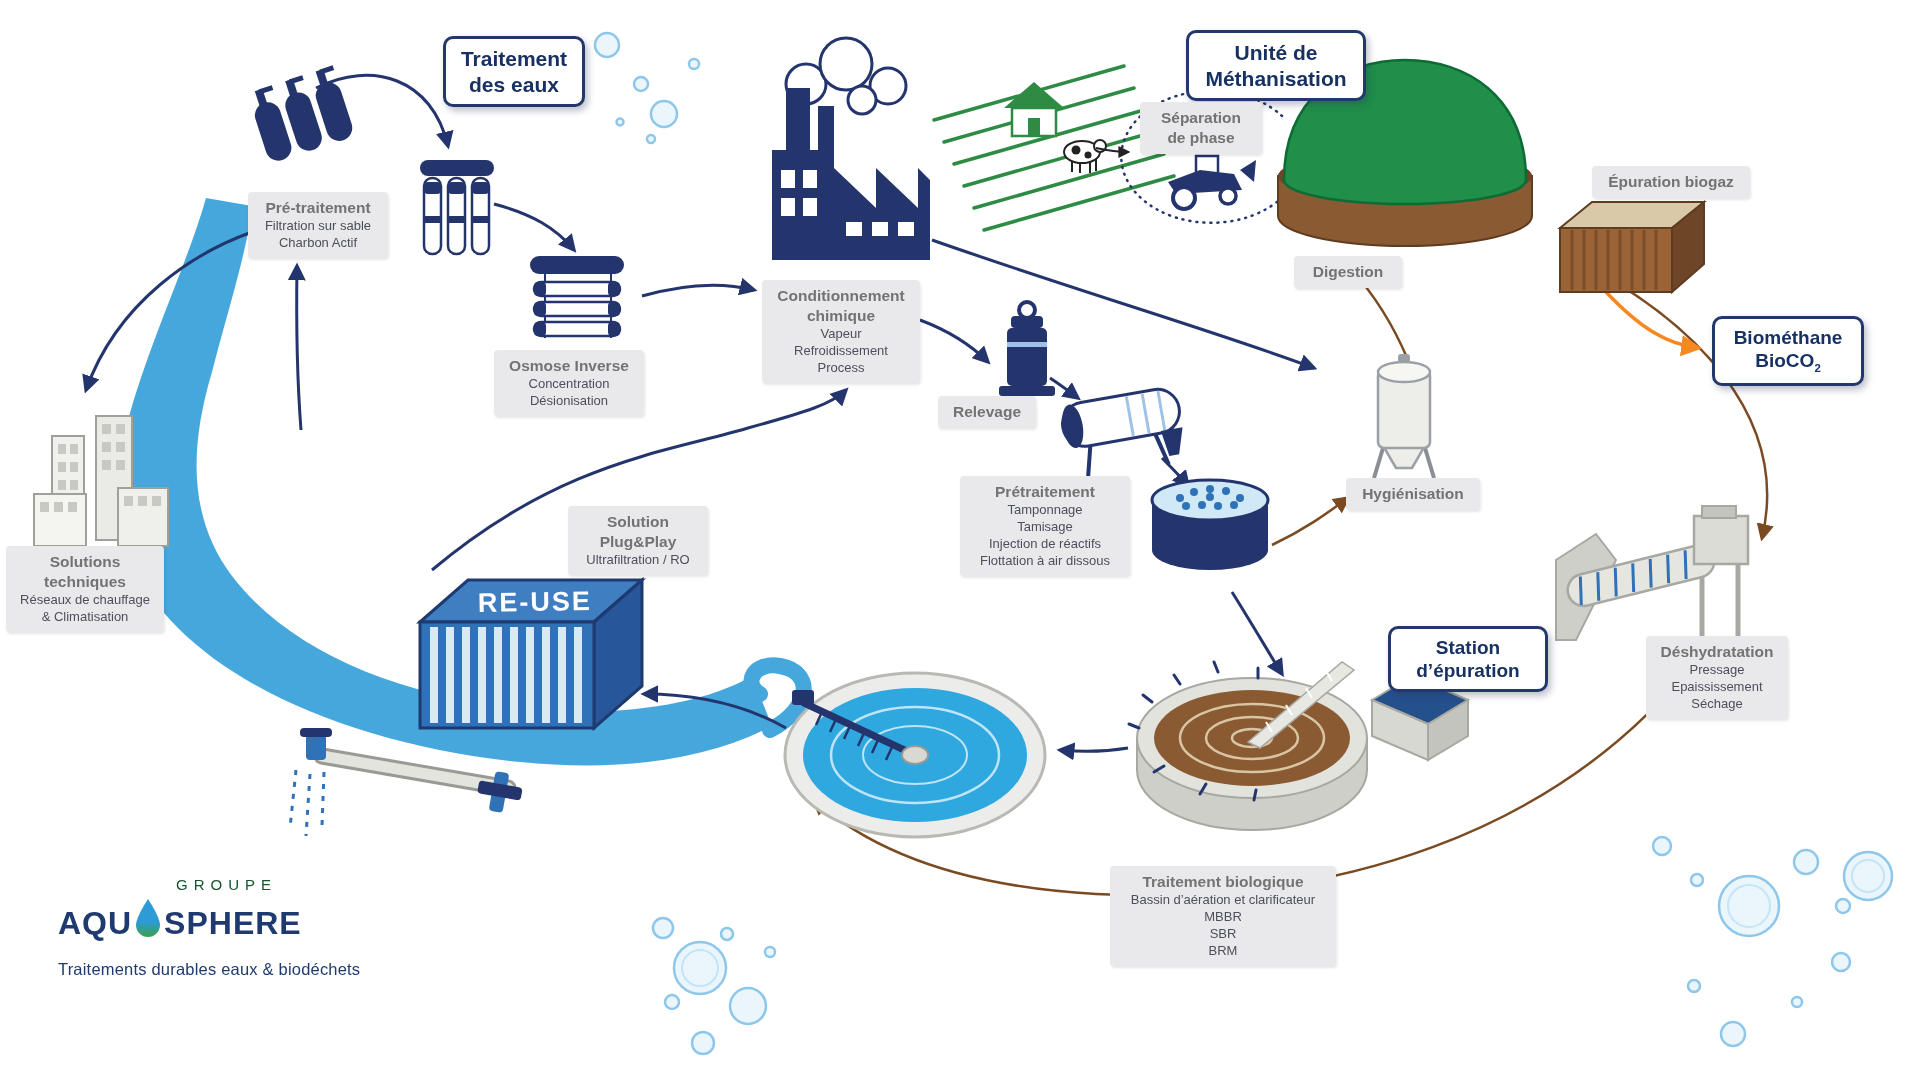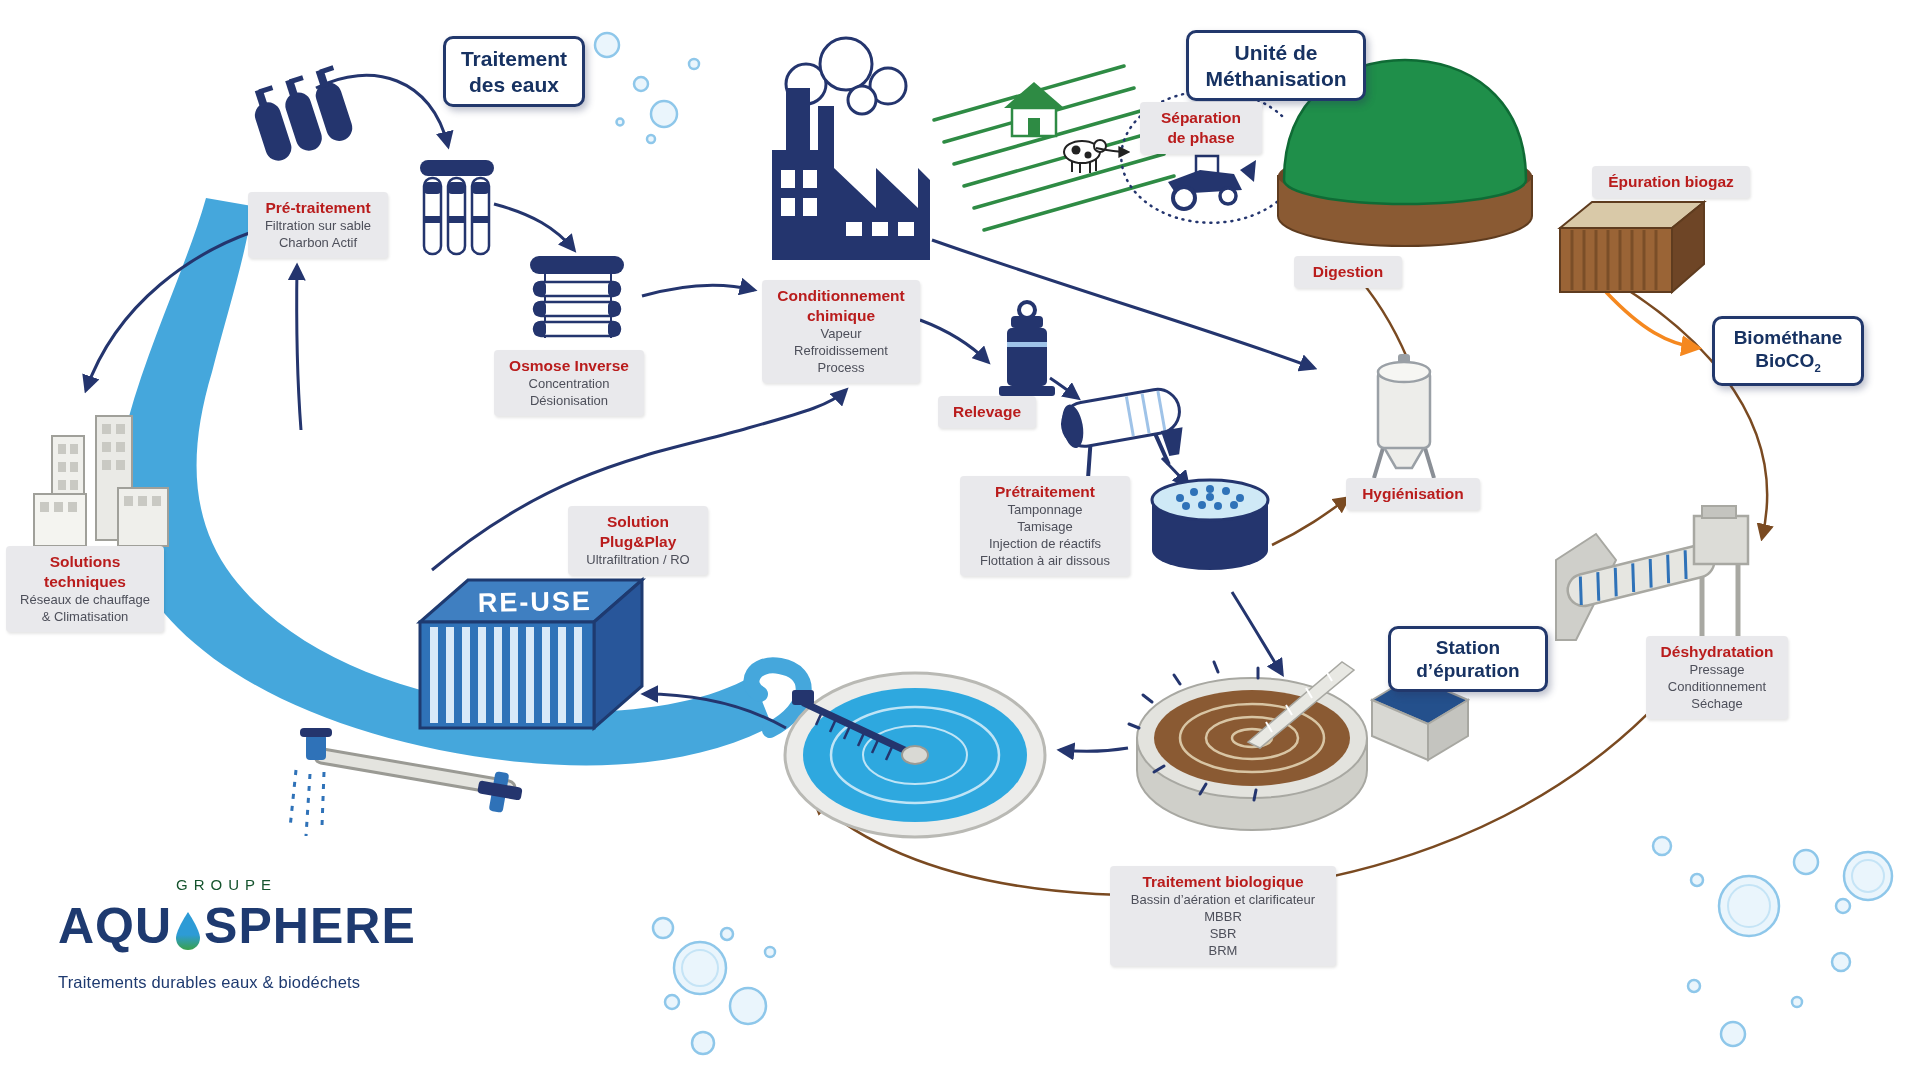--- a/index.html
+++ b/index.html
@@ -8,27 +8,27 @@
           font-family:"Liberation Sans",sans-serif}
   .art{position:absolute;left:0;top:0}
 
   .tbox{position:absolute;background:#fff;border:3px solid #22386c;border-radius:10px;
         box-shadow:3px 4px 7px rgba(40,50,90,.30);color:#173262;font-weight:bold;
         font-size:21px;line-height:1.22;text-align:center;padding:7px 10px}
   .tbox.small{font-size:19px}
 
   .card{position:absolute;background:#e9e9ec;border-radius:4px;text-align:center;
         padding:6px 8px;line-height:1.3;box-shadow:1px 2px 3px rgba(0,0,0,.10)}
-  .card .t{color:#b91c1c;font-weight:bold;font-size:15.5px}
+  .card .t{color:#737373;font-weight:bold;font-size:15.5px}
   .card .l{color:#4d4f5a;font-size:13px}
   sub{font-size:.6em}
 
   .logo{position:absolute;color:#1e3a70}
   .logo-groupe{color:#14532d;font-size:15px;letter-spacing:6px;padding-left:118px;margin-bottom:4px}
-  .logo-name{display:flex;align-items:flex-end;font-size:50px;font-weight:bold;
+  .logo-name{display:flex;align-items:flex-end;font-size:32px;font-weight:bold;
              letter-spacing:1px;color:#1e3a70}
   .logo-name .drop{margin:0 1px 3px 1px}
   .logo-tagline{font-size:16.5px;margin-top:18px;letter-spacing:.2px}
 </style>
 </head>
 <body>
 
 <div class="canvas">
 
 <svg class="art" viewBox="0 0 1920 1067" width="1920" height="1067">
@@ -475,21 +475,21 @@
 <div class="card" style="left:1110px;top:866px;width:226px">
   <div class="t">Traitement biologique</div>
   <div class="l">Bassin d’aération et clarificateur</div>
   <div class="l">MBBR</div>
   <div class="l">SBR</div>
   <div class="l">BRM</div>
 </div>
 <div class="card" style="left:1646px;top:636px;width:142px">
   <div class="t">Déshydratation</div>
   <div class="l">Pressage</div>
-  <div class="l">Conditionnement</div>
+  <div class="l">Epaississement</div>
   <div class="l">Séchage</div>
 </div>
 
 <div class="logo" style="left:58px;top:876px;width:380px">
   <div class="logo-groupe">GROUPE</div>
   <div class="logo-name">
     <span>AQU</span>
     <svg class="drop" width="30" height="42" viewBox="0 0 30 42">
       <defs>
         <linearGradient id="dropGrad2" x1="0" y1="0" x2="0" y2="1">

